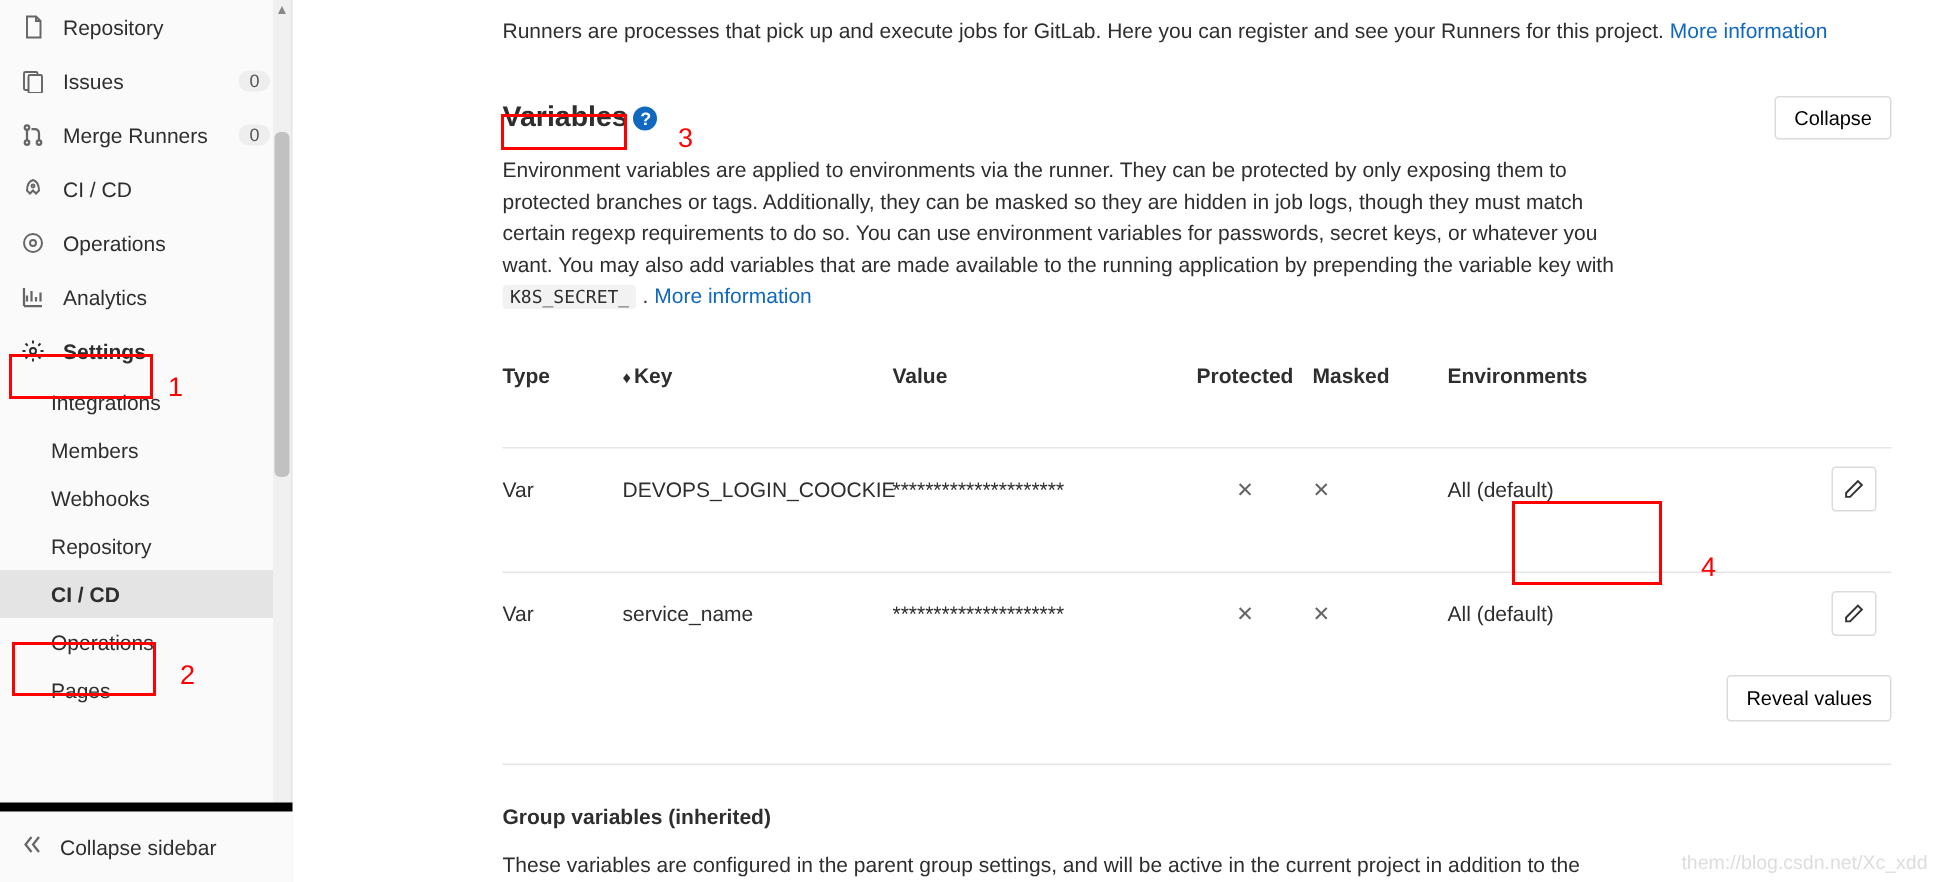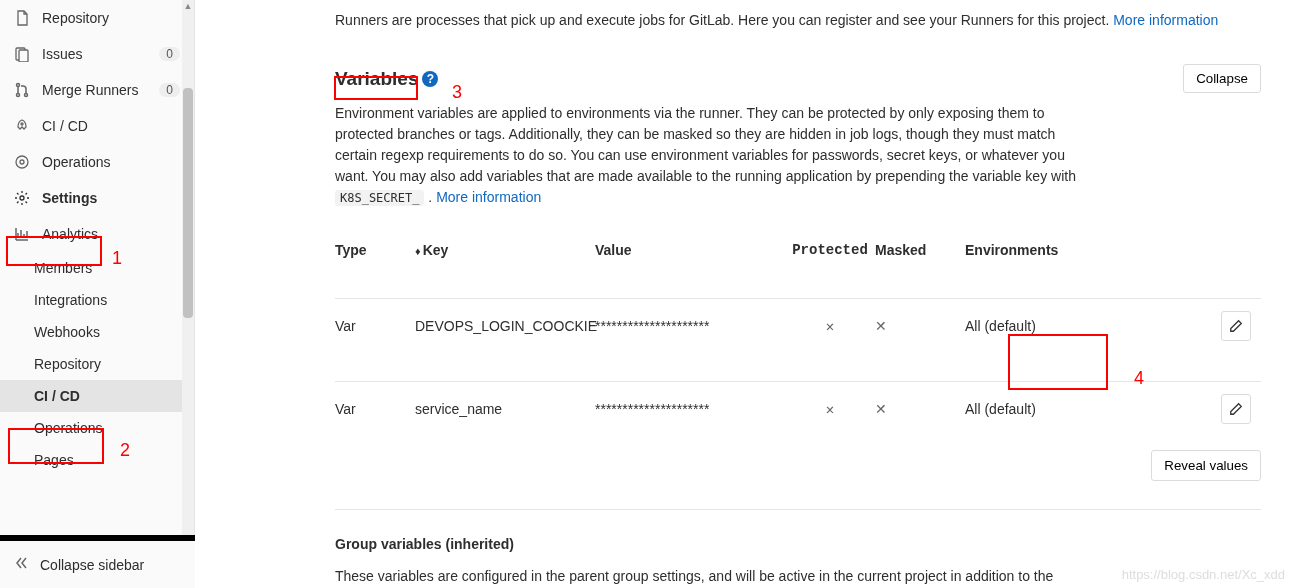--- a/index.html
+++ b/index.html
@@ -25,21 +25,21 @@
 .collapse-btn { margin-left: auto; background: #fff; border: 1px solid #dbdbdb; padding: 6px 12px; border-radius: 3px; cursor: pointer; }
 .desc { margin-top: 10px; line-height: 1.5; max-width: 760px; }
 .code { background: #f2f2f2; padding: 1px 5px; font-family: monospace; font-size: 12px; border-radius: 3px; }
 .var-table { margin-top: 22px; width: 100%; }
 .var-head, .var-row { display: flex; align-items: center; padding: 12px 0; }
 .var-head { color: #2e2e2e; font-weight: 600; border-bottom: 0; }
 .var-row { border-top: 1px solid #e5e5e5; margin-top: 28px; }
 .col-type { width: 80px; }
 .col-key { width: 180px; }
 .col-value { width: 190px; }
-.col-prot { width: 90px; text-align: center; font-family: Liberation Mono, monospace; }
+.col-prot { width: 90px; text-align: center; }
 .col-mask { width: 90px; text-align: left; }
 .col-env { width: 120px; }
 .col-edit { width: 40px; margin-left: auto; }
 .sort-ic { font-size: 11px; margin-right: 2px; }
 .x { font-size: 14px; color: #666; }
 .edit-btn { border: 1px solid #dbdbdb; border-radius: 3px; width: 30px; height: 30px; display: inline-flex; align-items: center; justify-content: center; background: #fff; cursor: pointer; }
 .actions { display: flex; justify-content: flex-end; gap: 10px; margin-top: 14px; }
 .btn-white { background: #fff; border: 1px solid #dbdbdb; padding: 7px 12px; border-radius: 3px; cursor: pointer; }
 .btn-green { background: #1aaa55; border: 1px solid #178a46; color: #fff; padding: 7px 12px; border-radius: 3px; cursor: pointer; }
 .hr { margin-top: 28px; border: none; border-top: 1px solid #e5e5e5; }
@@ -97,39 +97,39 @@
   </div>
   <div class="side-item">
     <span class="icon">
         <svg viewBox="0 0 16 16" fill="none" stroke="#666" stroke-width="1.3">
           <circle cx="8" cy="8" r="6"></circle>
           <circle cx="8" cy="8" r="2"></circle>
         </svg>
       </span>
     <span>Operations</span>
   </div>
+  <div class="side-item">
+    <span class="icon">
+        <svg viewBox="0 0 16 16" fill="none" stroke="#666" stroke-width="1.5">
+          <path d="M2 14V2M2 14h12M4 11V7M7 11V4M10 11V8M13 11V5"></path>
+        </svg>
+      </span>
+    <span>Analytics</span>
+  </div>
   <div class="side-item" style="font-weight:600;">
     <span class="icon">
         <svg viewBox="0 0 16 16" fill="none" stroke="#2e2e2e" stroke-width="1.3">
           <circle cx="8" cy="8" r="2"></circle>
           <path d="M8 1v2M8 13v2M1 8h2M13 8h2M3 3l1.5 1.5M11.5 11.5L13 13M13 3l-1.5 1.5M4.5 11.5L3 13"></path>
         </svg>
       </span>
     <span>Settings</span>
   </div>
-  <div class="side-item">
-    <span class="icon">
-        <svg viewBox="0 0 16 16" fill="none" stroke="#666" stroke-width="1.5">
-          <path d="M2 14V2M2 14h12M4 11V7M7 11V4M10 11V8M13 11V5"></path>
-        </svg>
-      </span>
-    <span>Analytics</span>
-  </div>
+  <div class="side-sub"><span>Integrations</span></div>
   <div class="side-sub"><span>Members</span></div>
-  <div class="side-sub"><span>Integrations</span></div>
   <div class="side-sub"><span>Webhooks</span></div>
   <div class="side-sub"><span>Repository</span></div>
   <div class="side-sub active"><span>CI / CD</span></div>
   <div class="side-sub"><span>Operations</span></div>
   <div class="side-sub"><span>Pages</span></div>
 
   <div class="scrollbar">
     <div class="scroll-arrow-up">▲</div>
     <div class="scroll-thumb"></div>
   </div>
@@ -211,13 +211,13 @@
 
 <div class="redbox" style="left:6px; top:236px; width:96px; height:30px;"></div>
 <div class="rednum" style="left:112px; top:248px;">1</div>
 <div class="redbox" style="left:8px; top:428px; width:96px; height:36px;"></div>
 <div class="rednum" style="left:120px; top:440px;">2</div>
 <div class="redbox" style="left:334px; top:76px; width:84px; height:24px;"></div>
 <div class="rednum" style="left:452px; top:82px;">3</div>
 <div class="redbox" style="left:1008px; top:334px; width:100px; height:56px;"></div>
 <div class="rednum" style="left:1134px; top:368px;">4</div>
 
-<div class="watermark">https://blog.csdn.net/Xc_xdd</div>
+<div class="watermark">them://blog.csdn.net/Xc_xdd</div>
 
 </body></html>

